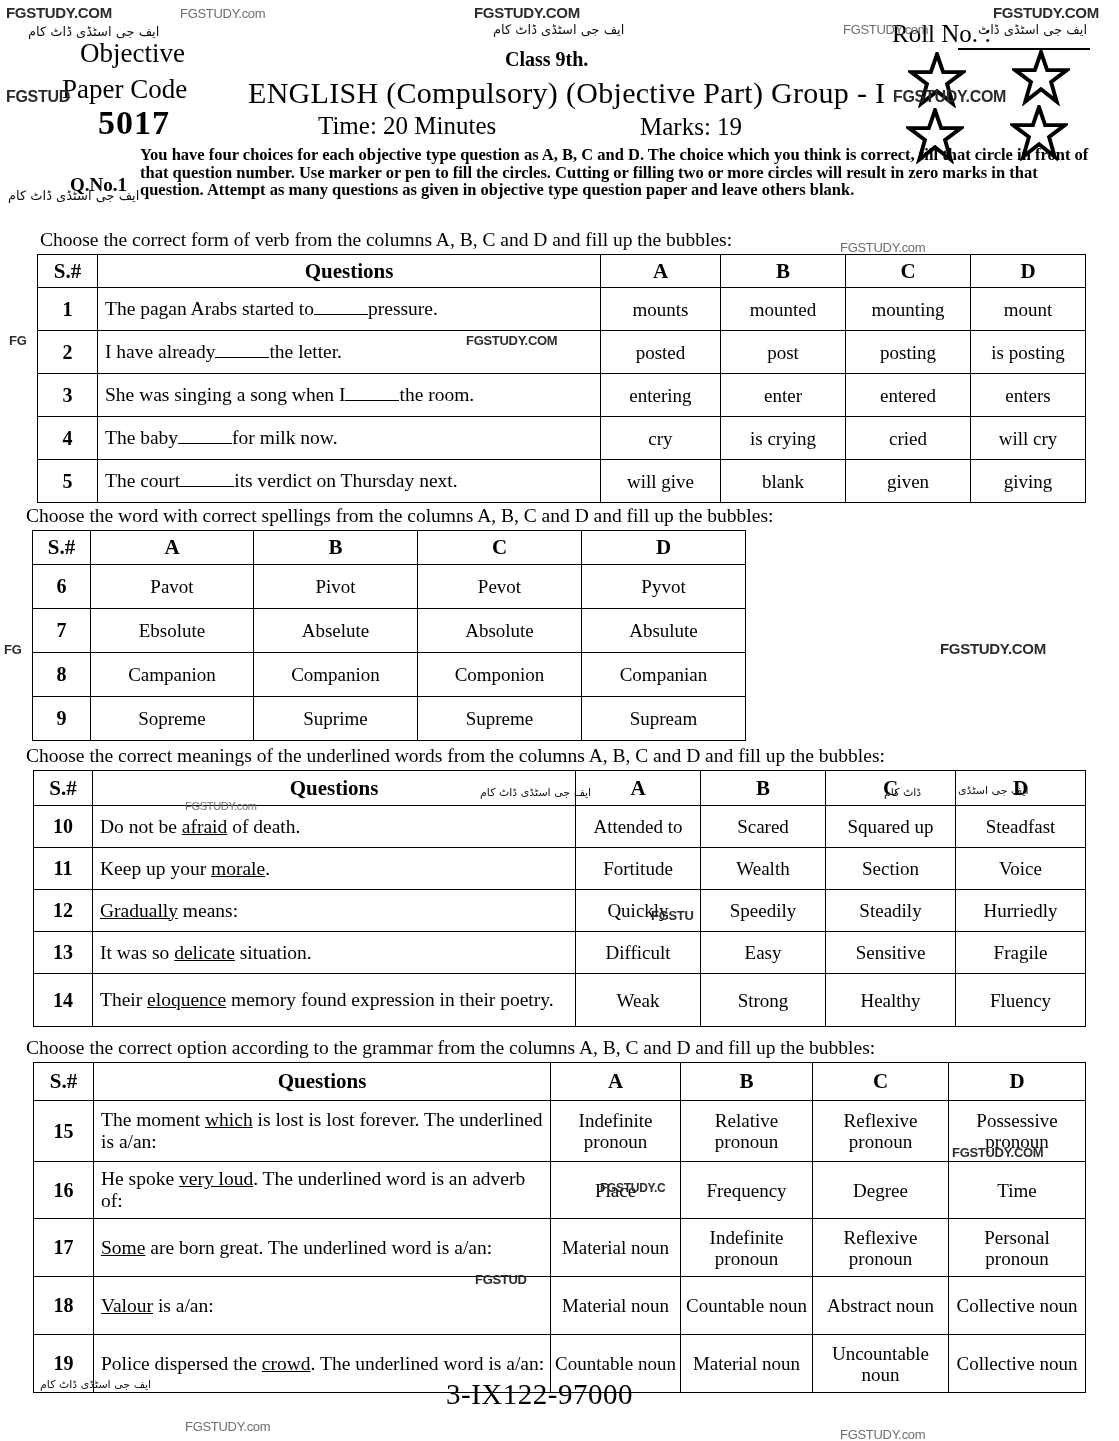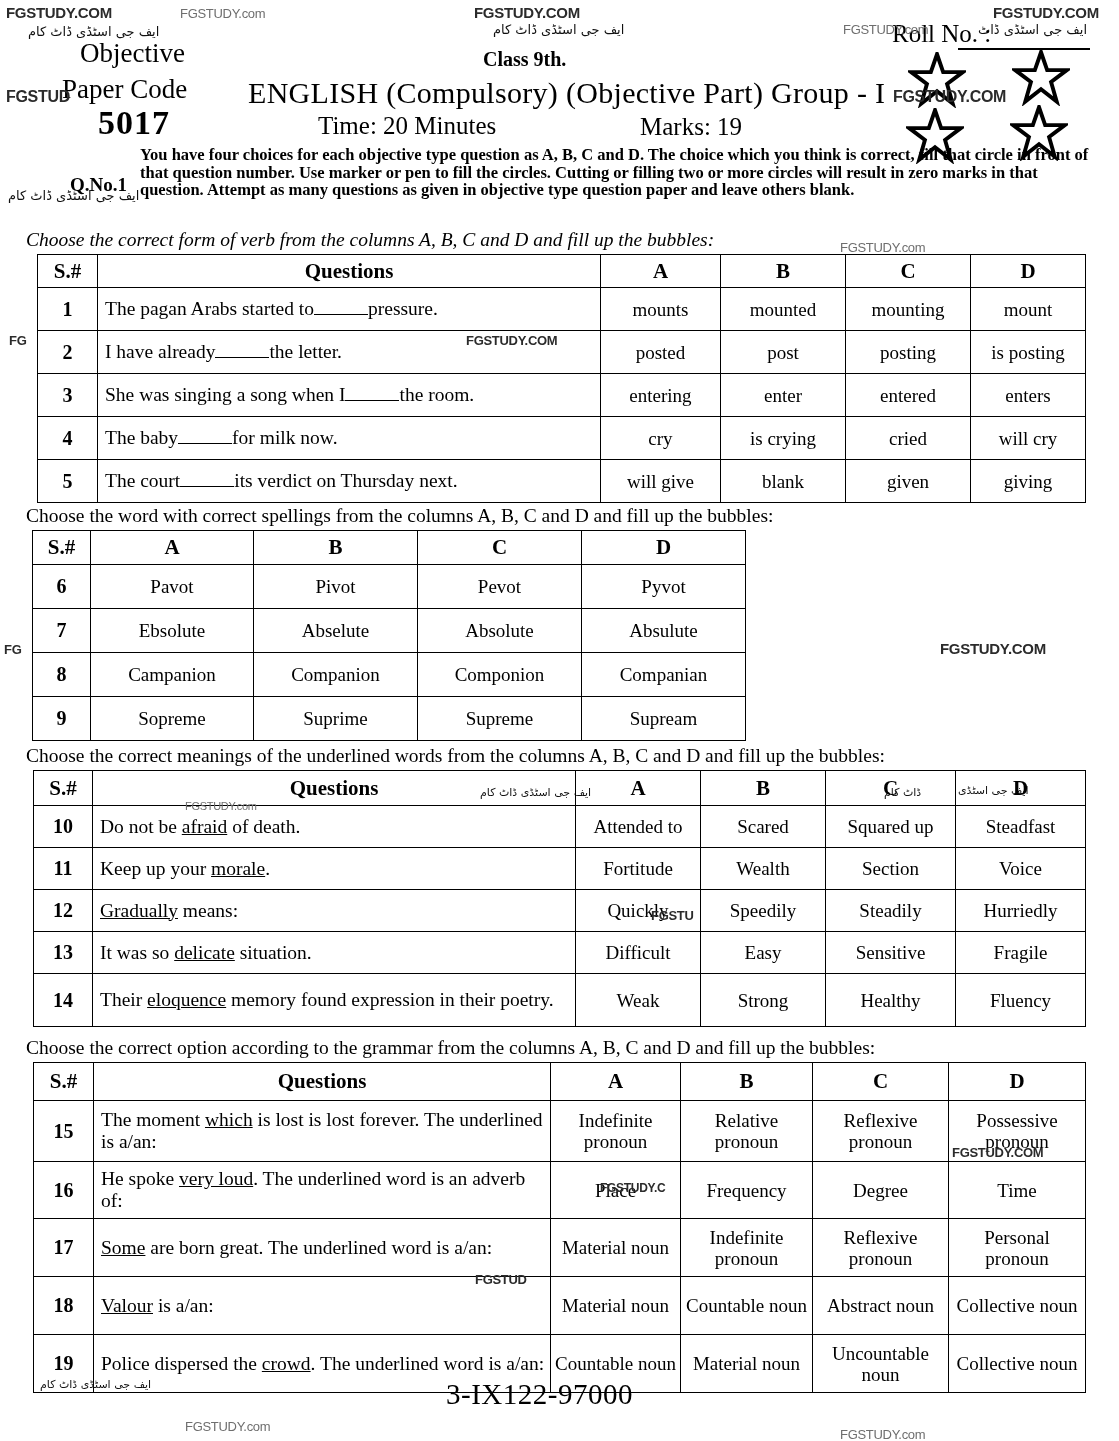--- a/index.html
+++ b/index.html
@@ -17,21 +17,21 @@
   .wm{position:absolute;font-family:"Liberation Sans",sans-serif;color:#2b2b2b;
       white-space:nowrap;letter-spacing:-0.3px;z-index:5;}
   .wm.bold{font-weight:bold;}
   .wm.gray{color:#6e6e6e;font-weight:bold;}
 
   
   .hdr{position:absolute;}
   .objective{left:80px;top:38px;font-size:27px;}
   .papercode{left:62px;top:74px;font-size:27px;}
   .code-num{left:98px;top:104px;font-size:34px;font-weight:bold;letter-spacing:1px;}
-  .class9{left:483px;top:48px;font-size:20px;font-weight:bold;}
+  .class9{left:505px;top:48px;font-size:20px;font-weight:bold;}
   .engline{left:248px;top:76px;font-size:30px;letter-spacing:0.3px;}
   .timeline{left:318px;top:112px;font-size:25px;}
   .marksline{left:640px;top:113px;font-size:25px;}
   .rollno{left:892px;top:20px;font-size:25px;}
   .rollrule{position:absolute;left:958px;top:48px;width:132px;border-bottom:2px solid #000;}
 
   .urdu{font-family:"DejaVu Sans",sans-serif;font-size:13px;color:#111;
         position:absolute;white-space:nowrap;direction:rtl;}
 
   
@@ -123,21 +123,21 @@
   </div>
   <div class="star" style="left:1010px;top:105px;">
     <svg viewBox="0 0 100 100">
         <polygon points="50,4 61,36 96,36 68,57 78,92 50,70 22,92 32,57 4,36 39,36" fill="none" stroke="#000" stroke-width="7" stroke-linejoin="miter"></polygon>
       </svg>
   </div>
 
   <div class="qno">Q.No.1</div>
   <div class="instr">You have four choices for each objective type question as A, B, C and D.  The choice which you think is correct, fill that circle in front of that question number.  Use marker or pen to fill the circles.  Cutting or filling two or more circles will result in zero marks in that question.  Attempt as many questions as given in objective type question paper and leave others blank.</div>
 
-  <div class="prompt" style="left:26px;top:229px;font-style:italic;">Choose the correct form of verb from the columns A, B, C and D and fill up the bubbles:</div>
+  <div class="prompt" style="left:40px;top:229px;">Choose the correct form of verb from the columns A, B, C and D and fill up the bubbles:</div>
   <table style="left:37px;top:254px;width:1048px;">
     <colgroup>
         <col style="width:60px">
         <col style="width:503px">
         <col style="width:120px">
         <col style="width:125px">
         <col style="width:125px">
         <col style="width:115px">
       </colgroup>
     <tbody>

